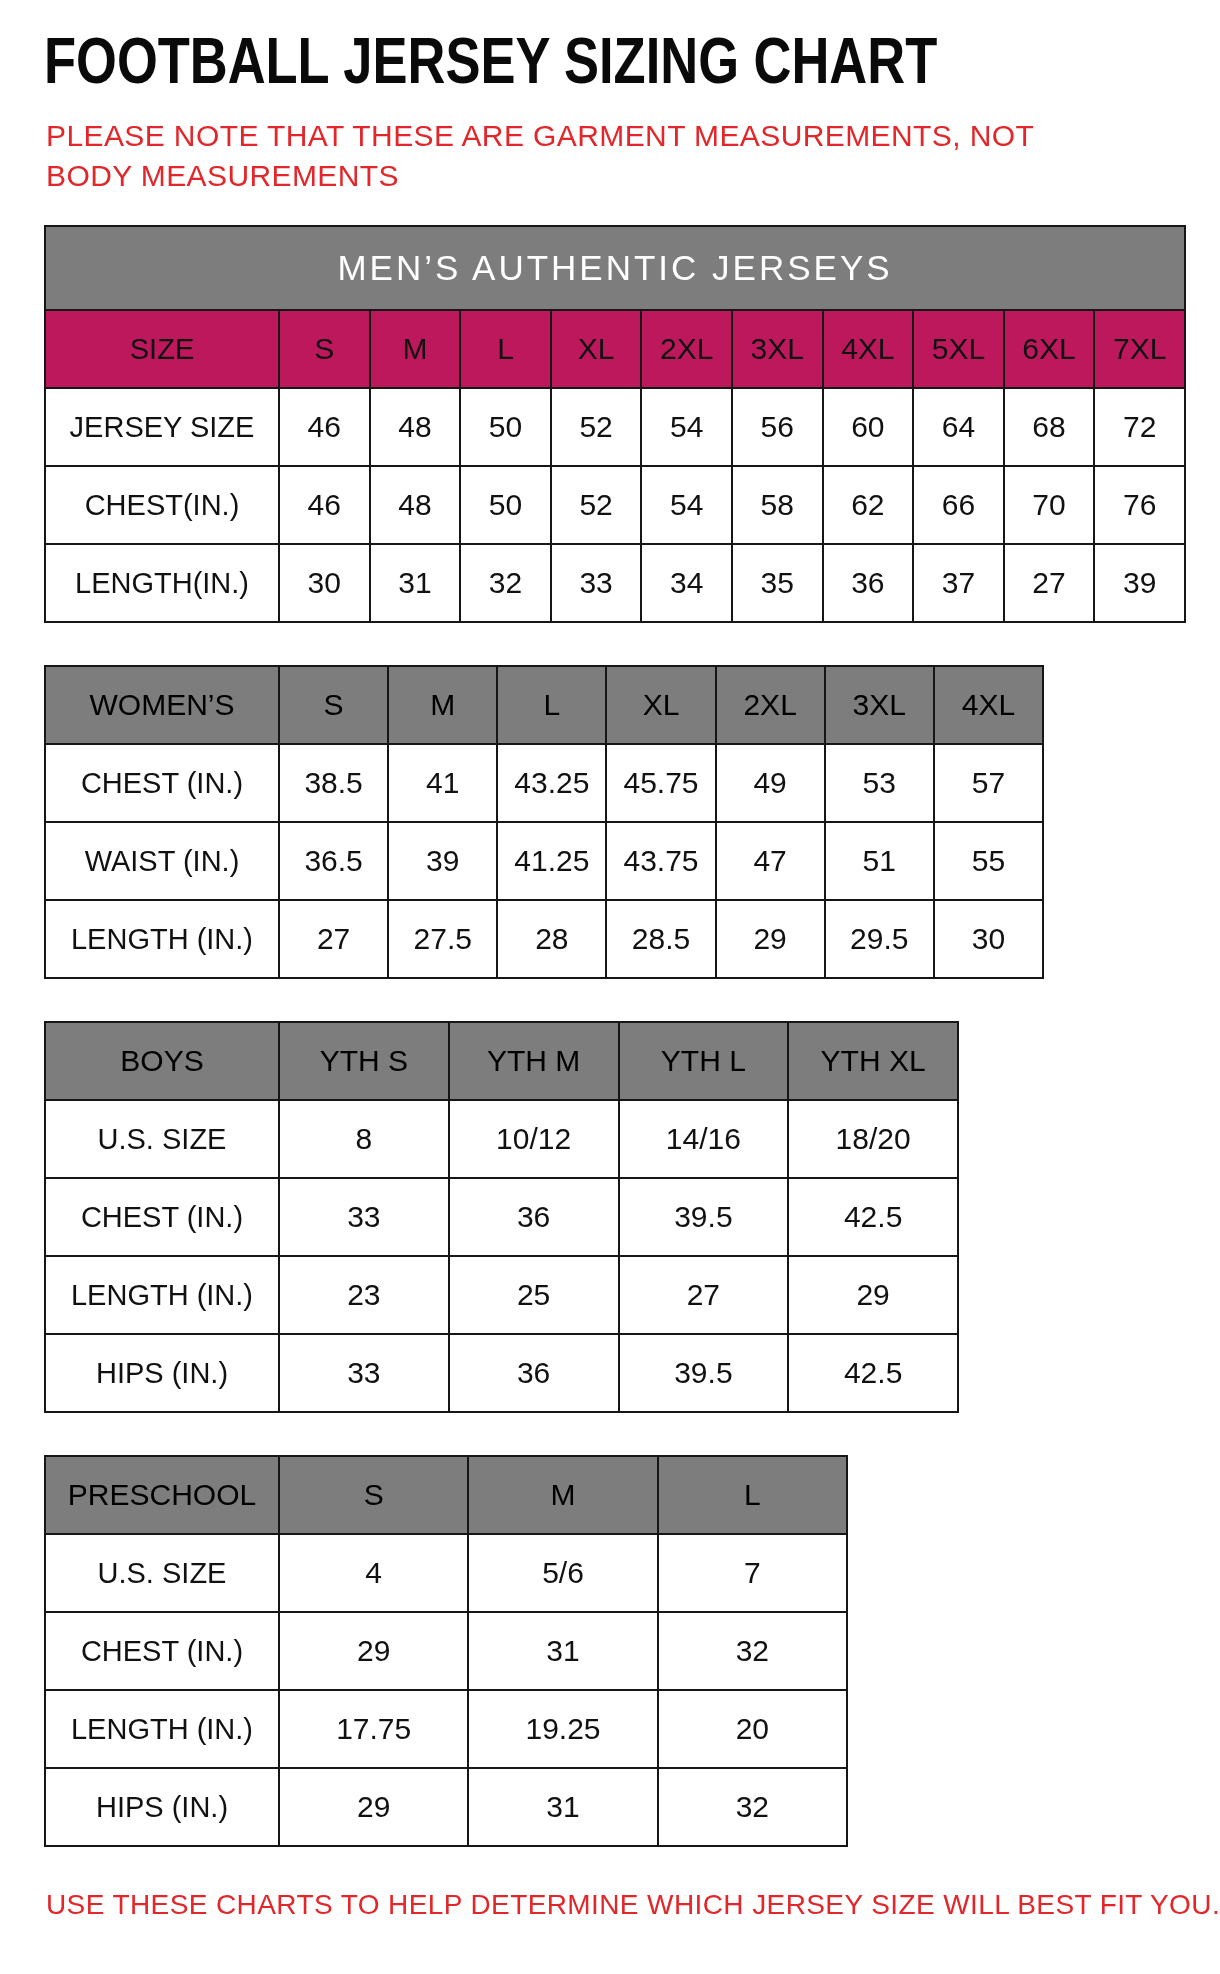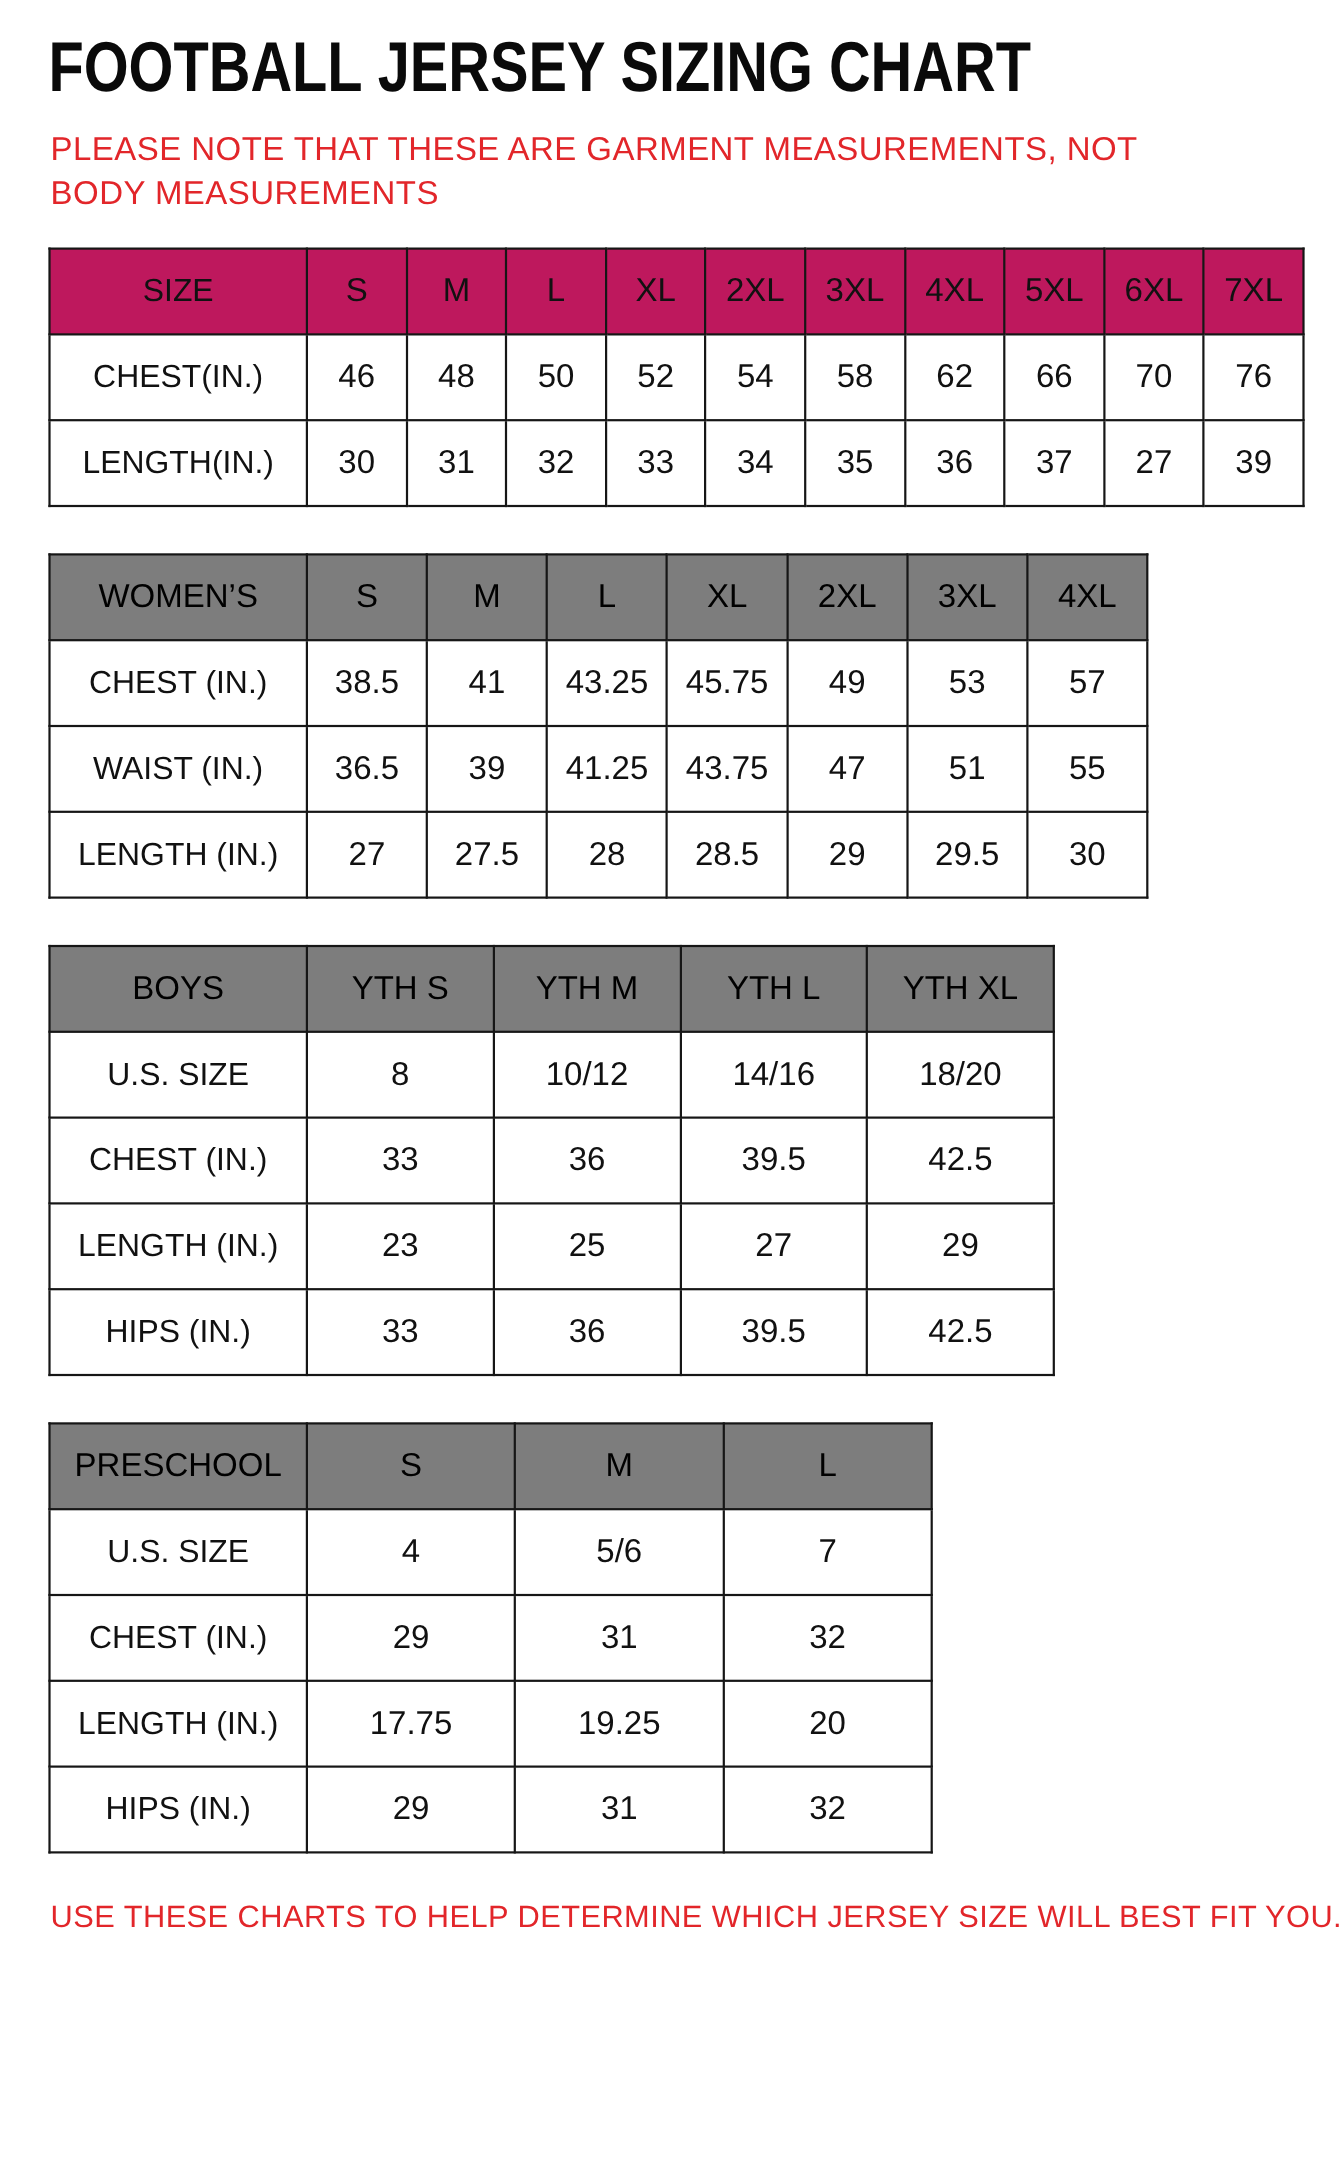--- a/index.html
+++ b/index.html
@@ -106,34 +106,50 @@
         <col>
         <col>
         <col>
         <col>
         <col>
         <col>
         <col>
         <col>
       </colgroup>
       <tbody>
+        <tr class="banner-row">
+          <td class="banner" colspan="11">MEN’S AUTHENTIC JERSEYS</td>
+        </tr>
         <tr class="head-row">
           <td class="label head">SIZE</td>
           <td class="head">S</td>
           <td class="head">M</td>
           <td class="head">L</td>
           <td class="head">XL</td>
           <td class="head">2XL</td>
           <td class="head">3XL</td>
           <td class="head">4XL</td>
           <td class="head">5XL</td>
           <td class="head">6XL</td>
           <td class="head">7XL</td>
         </tr>
         <tr class="data-row">
+          <td class="label">JERSEY SIZE</td>
+          <td class="val">46</td>
+          <td class="val">48</td>
+          <td class="val">50</td>
+          <td class="val">52</td>
+          <td class="val">54</td>
+          <td class="val">56</td>
+          <td class="val">60</td>
+          <td class="val">64</td>
+          <td class="val">68</td>
+          <td class="val">72</td>
+        </tr>
+        <tr class="data-row">
           <td class="label">CHEST(IN.)</td>
           <td class="val">46</td>
           <td class="val">48</td>
           <td class="val">50</td>
           <td class="val">52</td>
           <td class="val">54</td>
           <td class="val">58</td>
           <td class="val">62</td>
           <td class="val">66</td>
           <td class="val">70</td>

